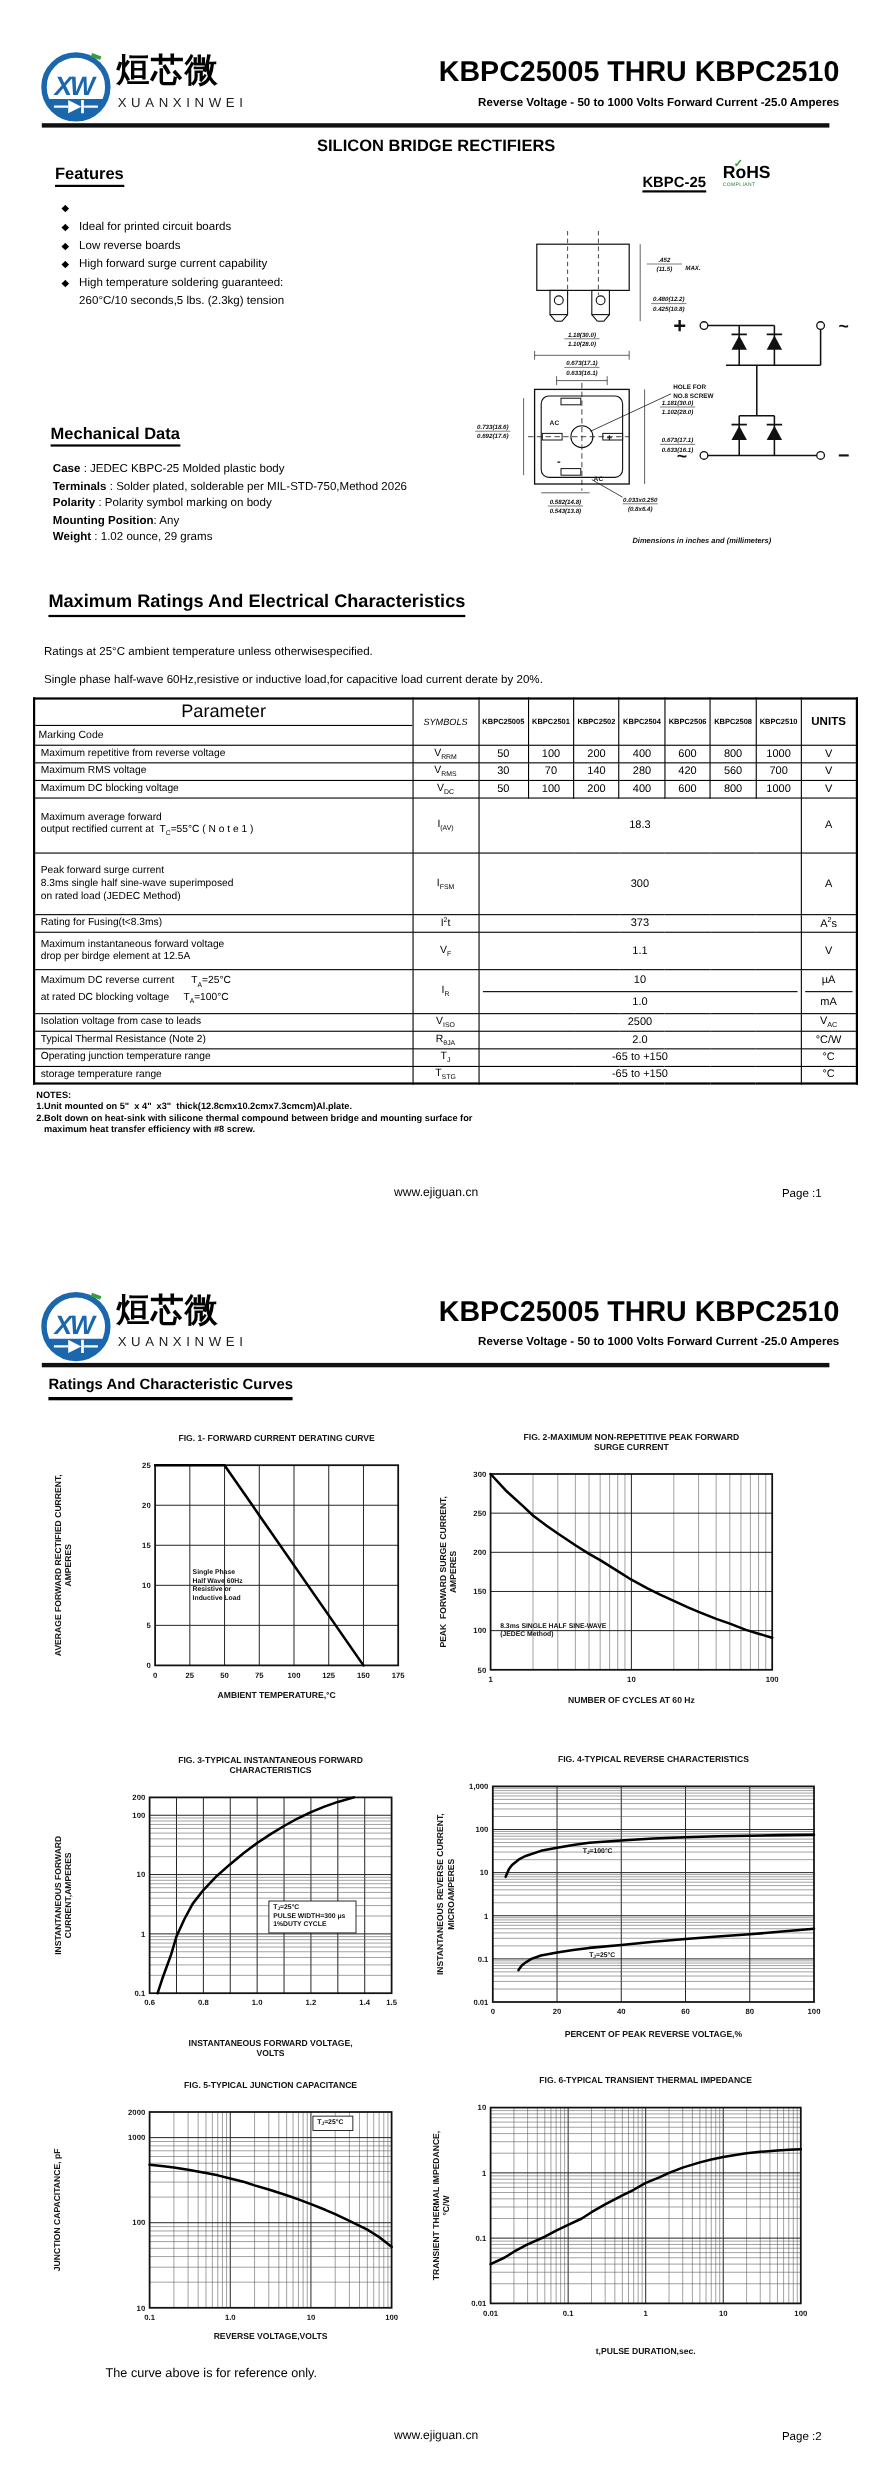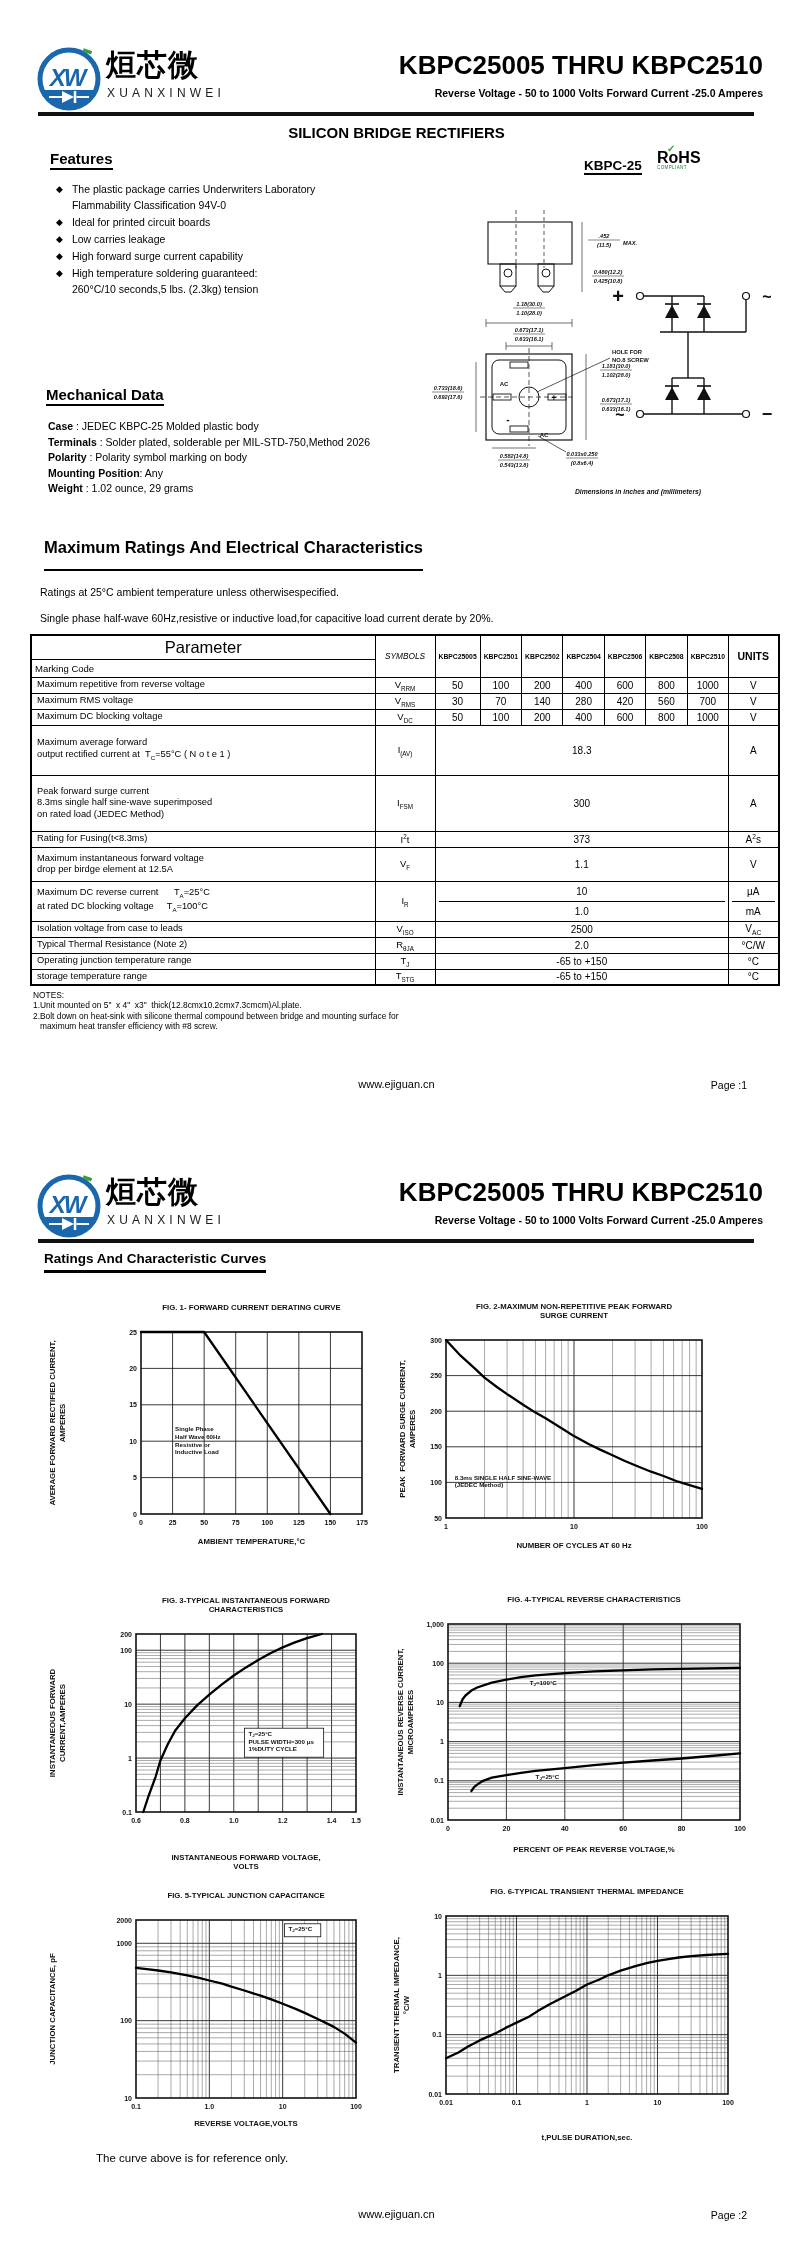--- a/index.html
+++ b/index.html
@@ -7,27 +7,27 @@
          font-family:"Liberation Sans", sans-serif;overflow:hidden;}
   .abs{position:absolute;}
   .brand-cn{font-size:30px;font-weight:bold;letter-spacing:1px;line-height:34px;}
   .brand-en{font-size:12px;letter-spacing:4.2px;color:#1a1a1a;}
   .hdr-title{font-size:26px;font-weight:bold;}
   .hdr-sub{font-size:10.5px;font-weight:bold;}
   .rule{background:#111;}
   .doc-title{font-size:15px;font-weight:bold;}
   .sec-head{font-size:15px;font-weight:bold;border-bottom:2px solid #000;padding-bottom:1px;}
   .pkg-label{font-size:13.5px;font-weight:bold;border-bottom:2px solid #000;}
-  .ratings-head{font-size:16.5px;font-weight:bold;border-bottom:2.5px solid #000;padding-bottom:12px;}
+  .ratings-head{font-size:16.5px;font-weight:bold;border-bottom:2.5px solid #000;padding-bottom:2px;}
   .sec-head2{font-size:13.5px;font-weight:bold;border-bottom:3px solid #000;padding-bottom:4px;}
   .intro{font-size:10.5px;}
   .feat-item{display:flex;margin-bottom:1px;font-size:10.5px;line-height:16px;}
   .bullet{font-size:9px;margin-right:9px;line-height:16px;}
   .mech-row{font-size:10.5px;line-height:15.5px;}
-  #notes-block{font-size:8.4px;line-height:10.4px;}
+  #notes-block{font-size:8.4px;line-height:10.4px;font-weight:bold;}
   .site{font-size:11px;}
   .pageno{font-size:10.5px;}
   .rohs{width:46px;}
   .rohs-main{color:#000000;font-weight:bold;font-size:16px;line-height:15px;}
   .rohs-sub{color:#1f7a33;font-size:4.5px;letter-spacing:0.4px;}
   .rohs-check{position:absolute;left:10px;top:-7px;color:#2da12d;font-size:10px;font-weight:bold;}
   table.ratings{border-collapse:collapse;border:2px solid #000;table-layout:fixed;font-size:9.3px;}
   table.ratings td{border:1px solid #000;padding:0 3px;vertical-align:middle;overflow:hidden;}
   .param-big{font-size:16.5px;text-align:center;border-bottom:1px solid #000;padding:2px 0;}
   .marking{font-size:9.5px;padding:3px 6px 2px 3px;}
@@ -67,35 +67,31 @@
       <div class="abs hdr-sub" style="left:313px;top:87px;width:450px;text-align:right;">Reverse Voltage - 50 to 1000 Volts Forward Current -25.0 Amperes</div>
       <div class="abs rule" style="left:38px;top:112px;width:716px;height:4px;"></div>
     </div>
 
     <div class="abs doc-title" style="left:0;top:124px;width:793px;text-align:center;">SILICON BRIDGE RECTIFIERS</div>
 
     <div class="abs sec-head" style="left:50px;top:150px;">Features</div>
     <div class="abs" id="features-list" style="left:56px;top:181px;width:310px;">
         <div class="feat-item">
           <span class="bullet">◆</span>
-          <div>
-            <div>The plastic package carries Underwriters Laboratory</div>
-            <div>Flammability Classification 94V-0</div>
-          </div>
         </div>
         <div class="feat-item">
           <span class="bullet">◆</span>
           <div>
             <div>Ideal for printed circuit boards</div>
           </div>
         </div>
         <div class="feat-item">
           <span class="bullet">◆</span>
           <div>
-            <div>Low carries leakage</div>
+            <div>Low reverse boards</div>
           </div>
         </div>
         <div class="feat-item">
           <span class="bullet">◆</span>
           <div>
             <div>High forward surge current capability</div>
           </div>
         </div>
         <div class="feat-item">
           <span class="bullet">◆</span>

